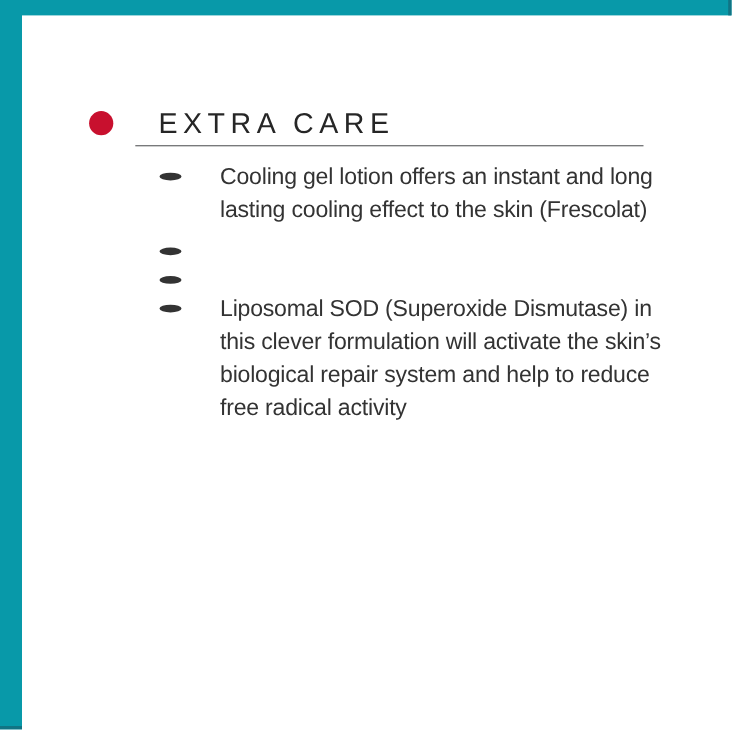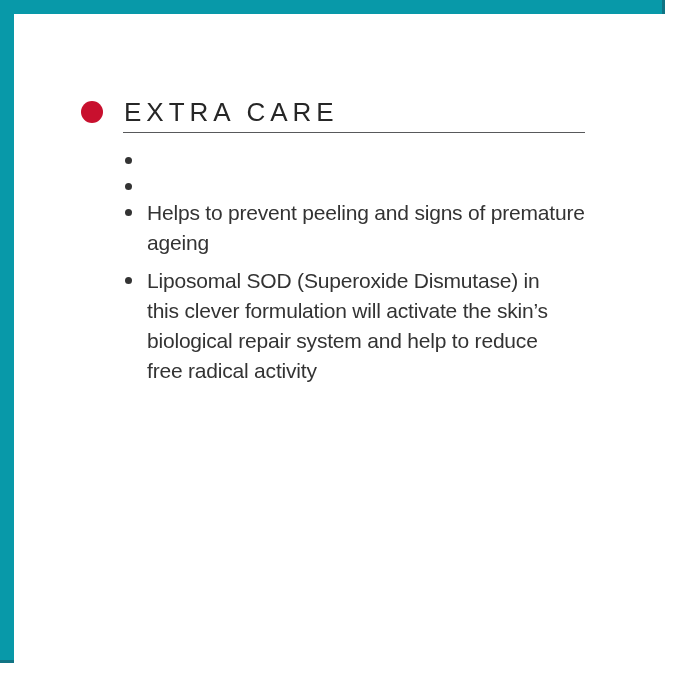--- a/index.html
+++ b/index.html
@@ -2,21 +2,21 @@
 <html style="--teal: #0899A9; --teal-dark: #117484; --red: #C8102E; --text: #333333; --divider: #58595B;"><head>
 <meta charset="utf-8">
 <style>
   :root {
     --teal: #0899A9;
     --teal-dark: #117484;
     --red: #C8102E;
     --text: #333333;
     --divider: #58595B;
   }
-  * { box-sizing: border-box; }
+  * { box-sizing: border-box; padding-left: 20px; }
   html, body { margin: 0; padding: 0; }
   body {
     width: 679px; height: 679px;
     background: #ffffff;
     font-family: "Liberation Sans", sans-serif;
   }
   .page {
     position: relative;
     width: 679px; height: 679px;
     background: #ffffff;
@@ -96,28 +96,28 @@
   <div class="frame-top"></div>
   <div class="frame-left"></div>
 
   <span class="red-dot"></span>
   <h1 class="title">EXTRA CARE</h1>
   <div class="rule"></div>
 
   <ul class="feature-list">
       <li class="feature-item">
         <span class="bullet-dot"></span>
+        <span class="bullet-text">Cooling gel lotion offers an instant and long
+lasting cooling effect to the skin (Frescolat)</span>
       </li>
       <li class="feature-item">
         <span class="bullet-dot"></span>
       </li>
       <li class="feature-item">
         <span class="bullet-dot"></span>
-        <span class="bullet-text">Helps to prevent peeling and signs of premature
-ageing</span>
       </li>
       <li class="feature-item">
         <span class="bullet-dot"></span>
         <span class="bullet-text">Liposomal SOD (Superoxide Dismutase) in
 this clever formulation will activate the skin’s
 biological repair system and help to reduce
 free radical activity</span>
       </li>
     </ul>
 </div>

